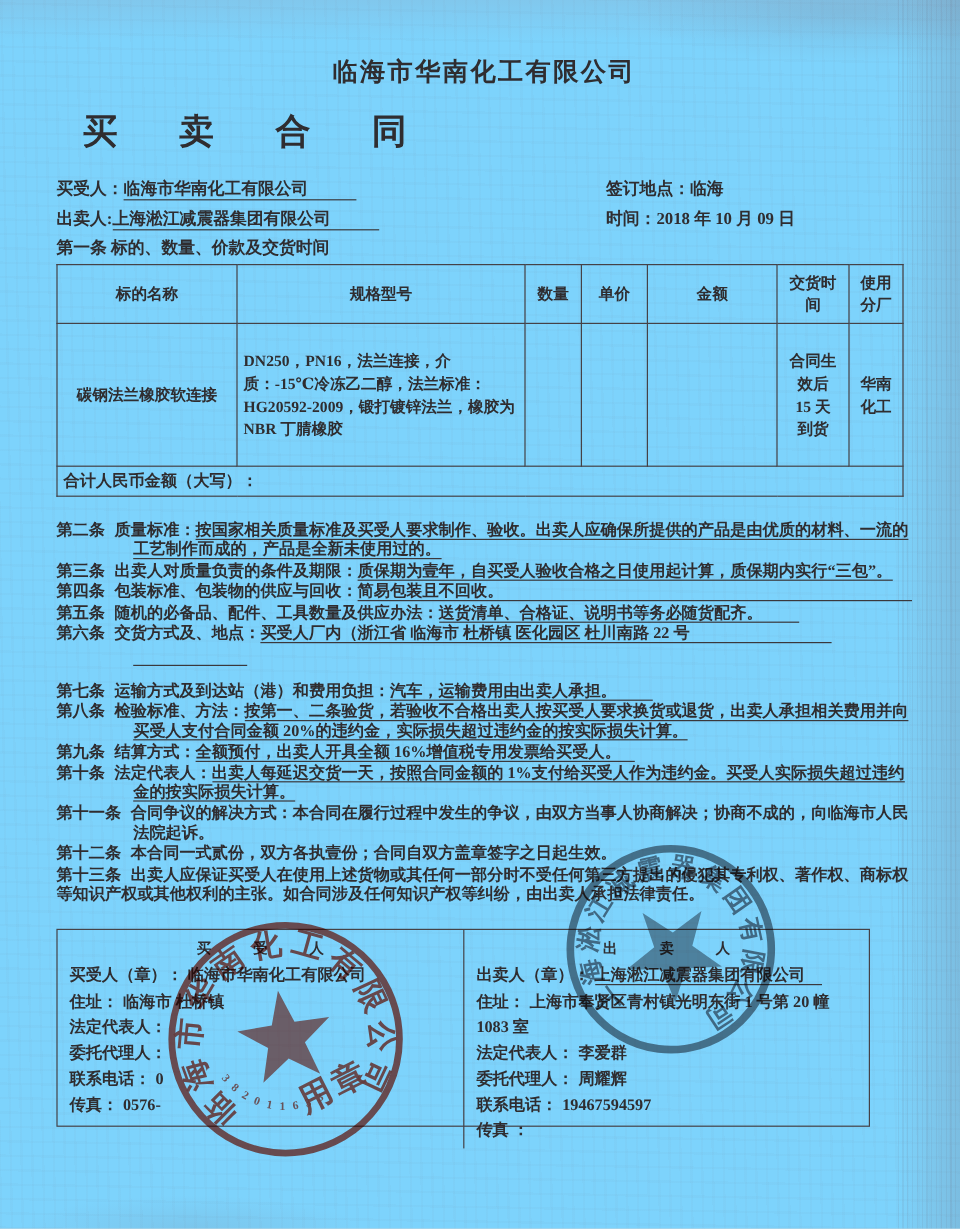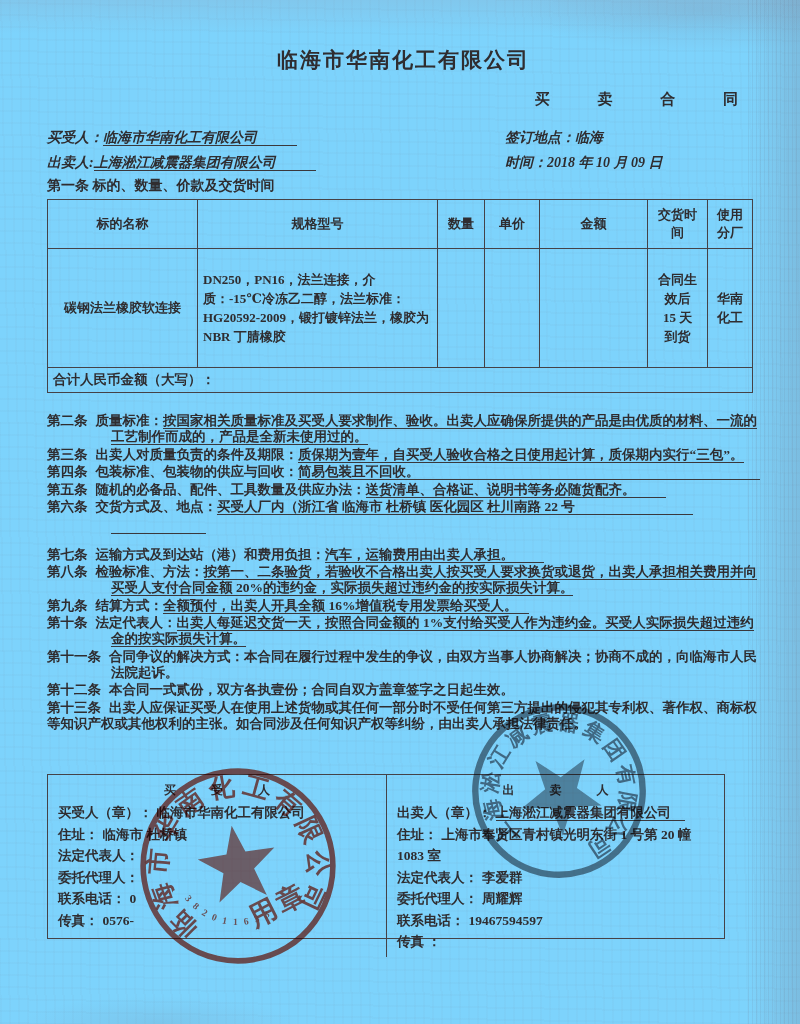--- a/index.html
+++ b/index.html
@@ -12,22 +12,22 @@
       radial-gradient(ellipse 260px 60px at 88% 1%, rgba(120,112,130,.18), transparent 70%),
       radial-gradient(ellipse 200px 40px at 20% 100%, rgba(110,104,120,.12), transparent 70%),
       repeating-linear-gradient(89deg, rgba(120,112,128,.035) 0 2px, transparent 2px 9px),
       repeating-linear-gradient(1deg, rgba(100,96,112,.03) 0 2px, transparent 2px 12px);}
   .edge-r{position:absolute;right:0;top:0;bottom:0;width:52px;pointer-events:none;
     background:
       linear-gradient(to left, rgba(118,112,128,.22), rgba(118,112,128,0)),
       repeating-linear-gradient(90deg, rgba(105,100,118,.10) 0 1px, transparent 1px 4px);}
   .doc{position:absolute;left:47px;top:46px;width:713px;}
   .company-title{text-align:center;font-size:21px;font-weight:700;letter-spacing:2px;margin:0 0 16px 0;}
-  .contract-title{text-align:right;font-size:15px;font-weight:700;letter-spacing:22px;text-indent:22px;margin:0 0 16px 0;}
-  .parties{display:grid;grid-template-columns:1fr 255px;font-size:14px;line-height:25px;font-style:italic;}
+  .contract-title{text-align:left;font-size:29px;font-weight:700;letter-spacing:22px;text-indent:22px;margin:0 0 16px 0;}
+  .parties{display:grid;grid-template-columns:1fr 255px;font-size:14px;line-height:25px;}
   .p-left,.p-right{white-space:nowrap;}
   .ul{border-bottom:1.5px solid #3a383c;}
   .party-name{padding-right:40px;}
   .sec1-title{font-size:14px;font-weight:700;margin:2px 0 4px 0;}
   table.goods{border-collapse:collapse;table-layout:fixed;width:705px;font-size:13px;}
   table.goods col.c0{width:150px}table.goods col.c1{width:240px}table.goods col.c2{width:47px}
   table.goods col.c3{width:55px}table.goods col.c4{width:108px}table.goods col.c5{width:60px}
   table.goods col.c6{width:45px}
   table.goods th,table.goods td{border:1.5px solid #454247;padding:3px 5px;font-weight:600;}
   table.goods th{font-weight:700;text-align:center;height:42px;}

